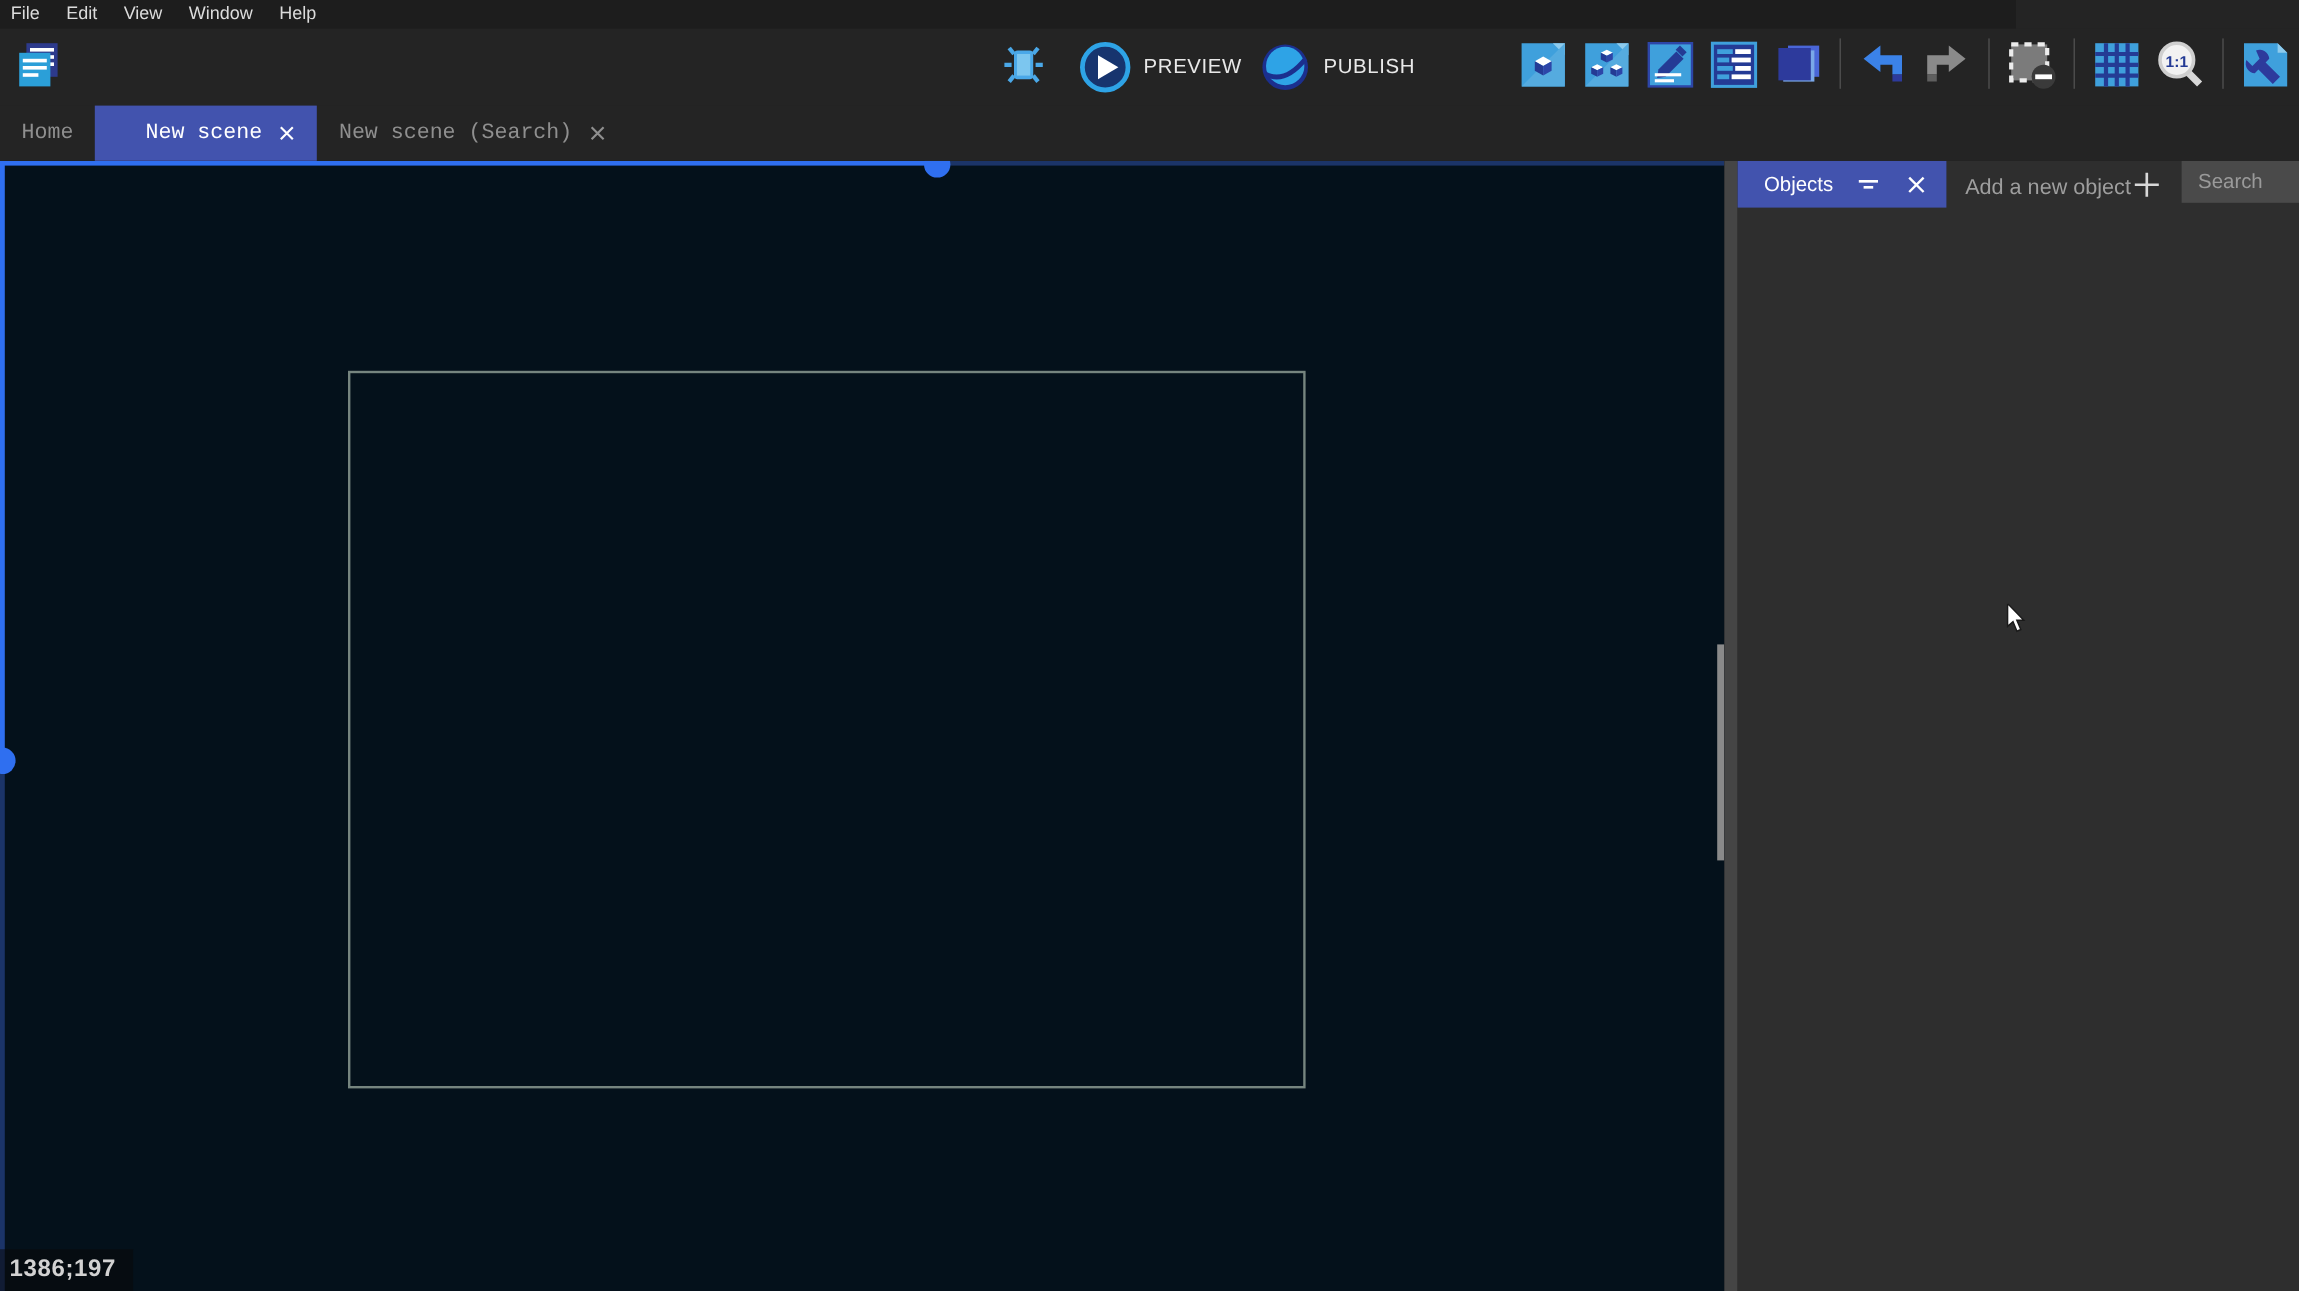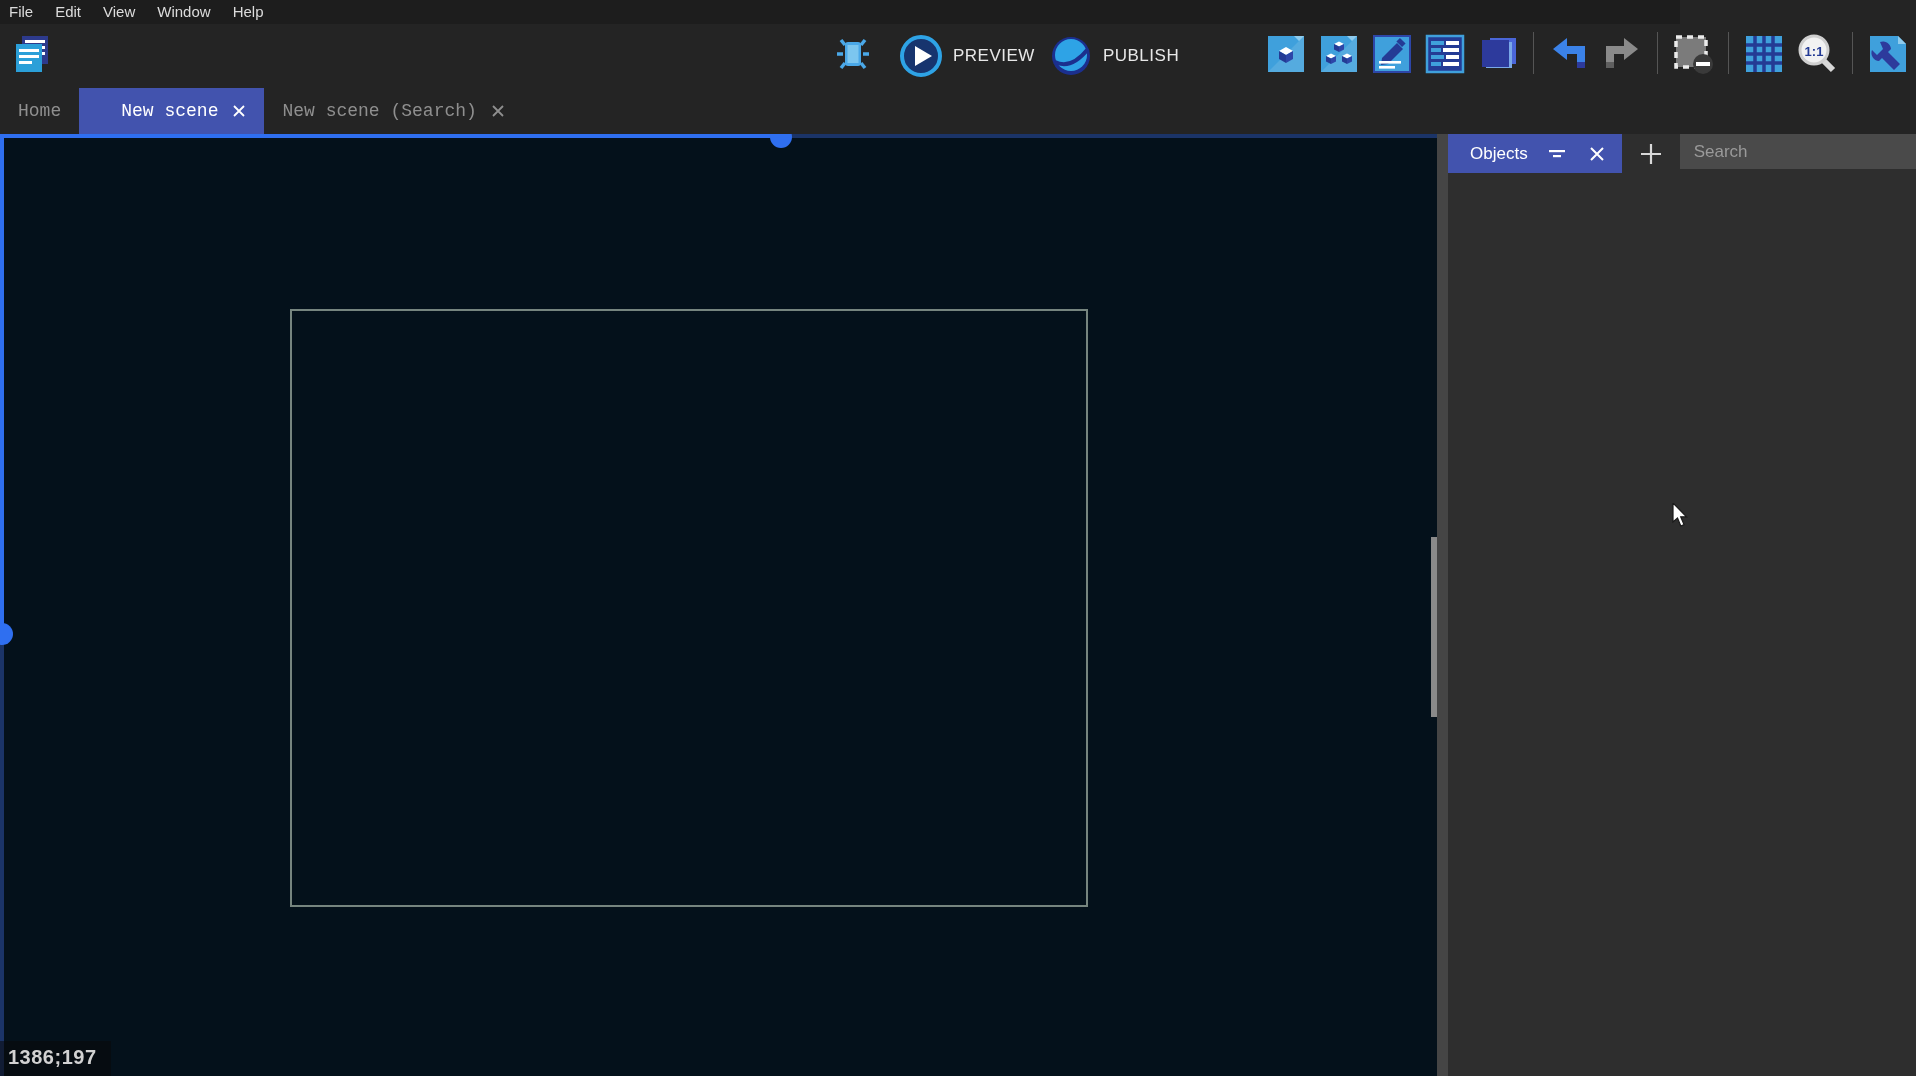--- a/index.html
+++ b/index.html
@@ -299,20 +299,21 @@
         <rect x="7" y="12" width="8" height="2.2" fill="#ffffff"></rect>
       </svg>
     </span>
     <span class="hicon">
       <svg viewBox="0 0 22 22" width="22" height="22">
         <path d="M5 5 L17 17 M17 5 L5 17" stroke="#ffffff" stroke-width="2"></path>
       </svg>
     </span>
   </div>
   <div class="add-object-row">
+    <span class="add-object-label">Add a new object</span>
     <span>
       <svg viewBox="0 0 26 26" width="26" height="26">
         <path d="M13 3 V23 M3 13 H23" stroke="#d8d8d8" stroke-width="2.2"></path>
       </svg>
     </span>
   </div>
   <div class="panel-body"></div>
   <div class="search-row">
     <input class="search-input" type="text" placeholder="Search" style="">
     <span>

